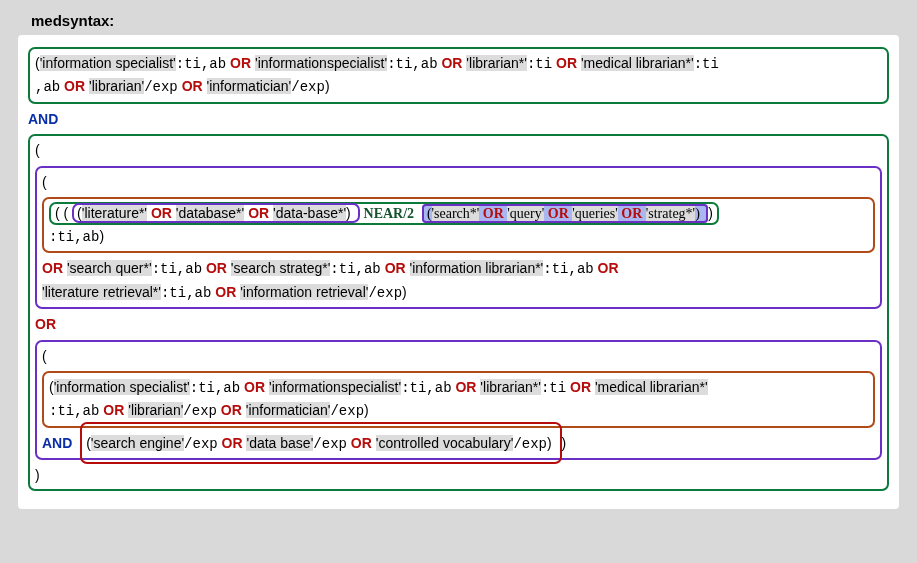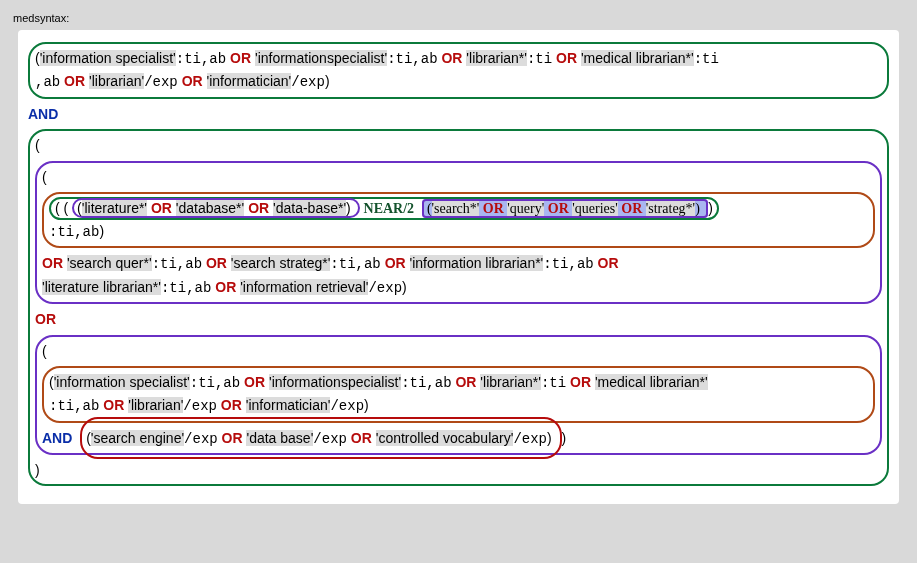--- a/index.html
+++ b/index.html
@@ -7,33 +7,33 @@
     margin: 0;
     padding: 0;
     background: #d9d9d9;
     font-family: Verdana, Geneva, sans-serif;
     font-size: 14px;
     width: 917px;
     height: 563px;
     overflow: hidden;
   }
   .page-title {
-    font-weight: normal;
-    padding: 12px 0 6px 13px;
-    font-size: 11px;
+    font-weight: bold;
+    padding: 12px 0 6px 31px;
+    font-size: 15px;
   }
   .panel {
     background: #fff;
     margin: 0 18px 0 18px;
     padding: 12px 10px 18px 10px;
     border-radius: 4px;
   }
   .blk {
     border: 2px solid;
-    border-radius: 18px;
+    border-radius: 7px;
     padding: 3px 5px;
     margin: 0;
   }
   .green  { border-color: #0b7a3b; }
   .purple { border-color: #6a30c5; }
   .orange { border-color: #b04a17; }
   .red    { border-color: #b60c0c; }
   .blue-h { background: #a9b6f0; border-radius: 4px; padding: 0 2px; display: inline; }
   .term   { background: #dcdcdc; }
   .op     { font-weight: bold; }
@@ -100,21 +100,21 @@
       </div>
 
       <div class="row stack">
         <span class="op op-or">OR</span>
         <span class="term">'search quer*'</span><span class="tiab">:ti,ab</span>
         <span class="op op-or">OR</span>
         <span class="term">'search strateg*'</span><span class="tiab">:ti,ab</span>
         <span class="op op-or">OR</span>
         <span class="term">'information librarian*'</span><span class="tiab">:ti,ab</span>
         <span class="op op-or">OR</span><br>
-        <span class="term">'literature librarian*'</span><span class="tiab">:ti,ab</span>
+        <span class="term">'literature retrieval*'</span><span class="tiab">:ti,ab</span>
         <span class="op op-or">OR</span>
         <span class="term">'information retrieval'</span><span class="tiab">/exp</span>)
       </div>
     </div>
 
     <div class="row stack"><span class="op op-or">OR</span></div>
 
     <div class="blk purple stack">
       <div class="row">(</div>
       <div class="blk orange stack row">

